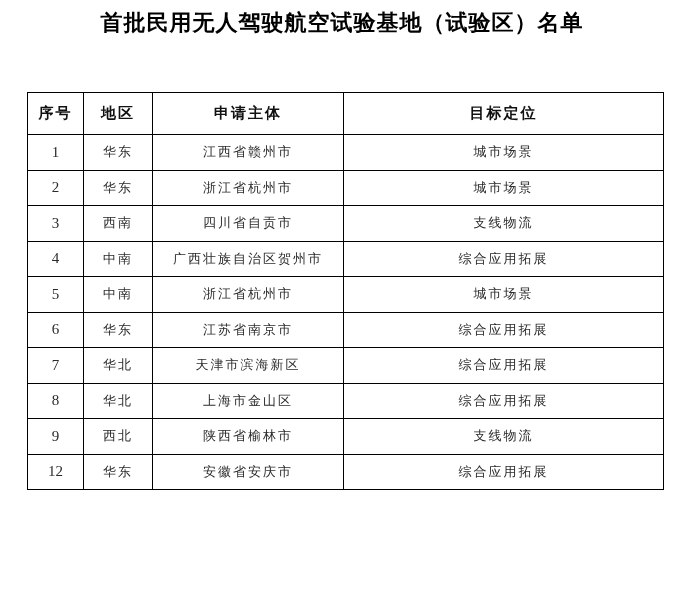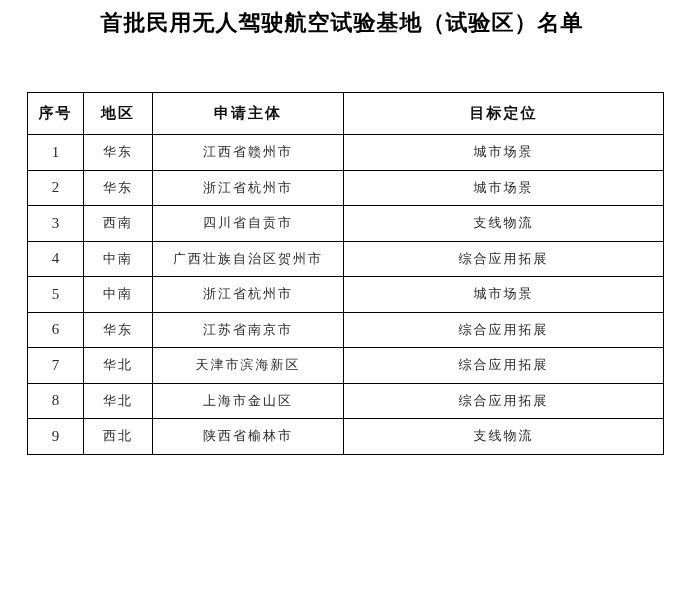--- a/index.html
+++ b/index.html
@@ -160,20 +160,26 @@
           <td>华北</td>
           <td>上海市金山区</td>
           <td>综合应用拓展</td>
         </tr>
         <tr>
           <td class="num-cell">9</td>
           <td>西北</td>
           <td>陕西省榆林市</td>
           <td>支线物流</td>
         </tr>
+        <tr>
+          <td class="num-cell">12</td>
+          <td>华东</td>
+          <td>安徽省安庆市</td>
+          <td>综合应用拓展</td>
+        </tr>
       </tbody>
   </table>
 
   <div class="watermark">
     <span class="wm-icon">
       <svg width="26" height="22" viewBox="0 0 26 22">
         <circle cx="14" cy="12" r="8" fill="none" stroke="#cfcfcf" stroke-width="1.6"></circle>
         <circle cx="7" cy="6" r="4" fill="none" stroke="#d4d4d4" stroke-width="1.4"></circle>
         <path d="M3 13 L11 9" stroke="#d4d4d4" stroke-width="1.2" fill="none"></path>
       </svg>

